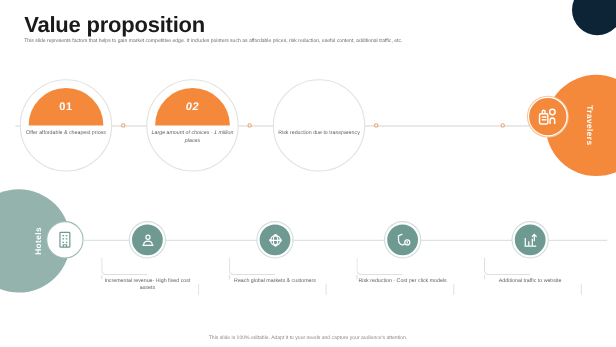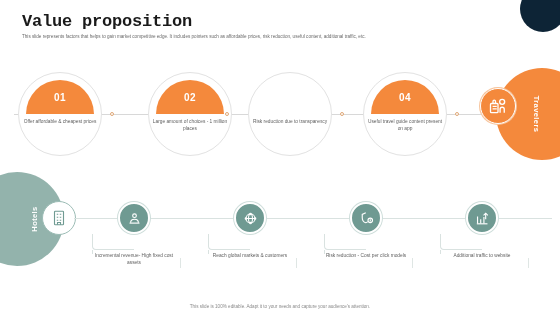--- a/index.html
+++ b/index.html
@@ -25,26 +25,25 @@
     height: 46px;
     border-radius: 50%;
     background: #0d2436;
   }
 
   
   .page-title {
     position: absolute;
     left: 22px;
     top: 12px;
-    font-size: 17px;
+    font-size: 20px;
     font-weight: bold;
     color: #1a1a1a;
     letter-spacing: -0.2px;
     margin: 0;
-    font-family: Liberation Mono, monospace;
   }
   .page-subtitle {
     position: absolute;
     left: 22px;
     top: 33px;
     width: 500px;
     font-size: 4.6px;
     line-height: 7px;
     color: #6b6b6b;
     margin: 0;
@@ -270,42 +269,35 @@
 
   <div class="tnode" style="left:18px;">
     <div class="ring"></div>
     <div class="cap">
       <span class="num">01</span>
     </div>
     <div class="tlabel">Offer affordable &amp; cheapest prices</div>
   </div>
   <div class="tdot" style="left:110px;"></div>
 
-  <div class="tnode" style="left:148px;">
+  <div class="tnode" style="left:133px;font-style:italic;">
     <div class="ring"></div>
     <div class="cap">
       <span class="num">02</span>
     </div>
     <div class="tlabel">Large amount of choices - 1 million places</div>
   </div>
   <div class="tdot" style="left:225px;"></div>
 
   <div class="tnode" style="left:248px;">
     <div class="ring"></div>
     <div class="tlabel">Risk reduction due to transparency</div>
   </div>
   <div class="tdot" style="left:340px;"></div>
 
-  <div class="tnode" style="left:363px;">
-    <div class="ring"></div>
-    <div class="cap">
-      <span class="num">04</span>
-    </div>
-    <div class="tlabel">Useful travel guide content present on app</div>
-  </div>
   <div class="tdot" style="left:455px;"></div>
 
   <div class="big-orange">
     <span class="vlabel">Travelers</span>
   </div>
 
   <div class="icon-bubble-o">
     <svg width="20" height="20" viewBox="0 0 24 24" fill="none" stroke="#ffffff" stroke-width="1.6">
       <rect x="3" y="9" width="9" height="11" rx="1.2"></rect>
       <path d="M6 9V6.5a1.5 1.5 0 0 1 1.5-1.5h0A1.5 1.5 0 0 1 9 6.5V9"></path>

